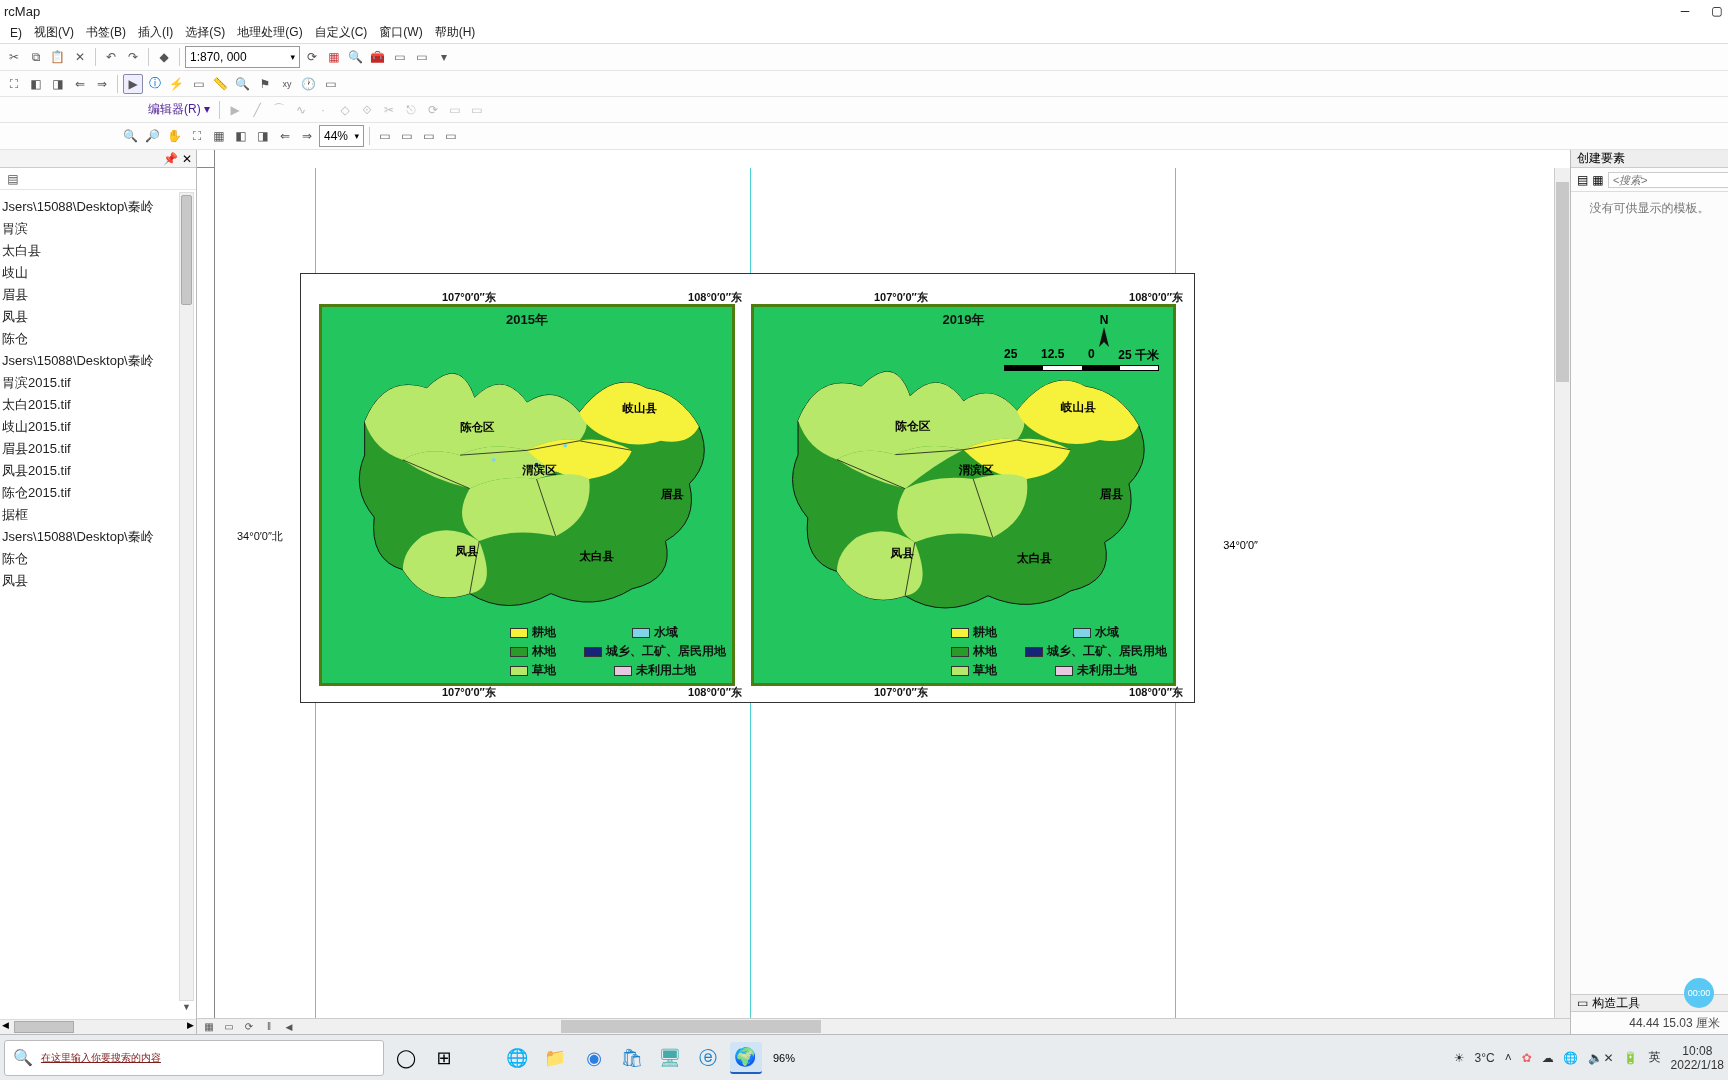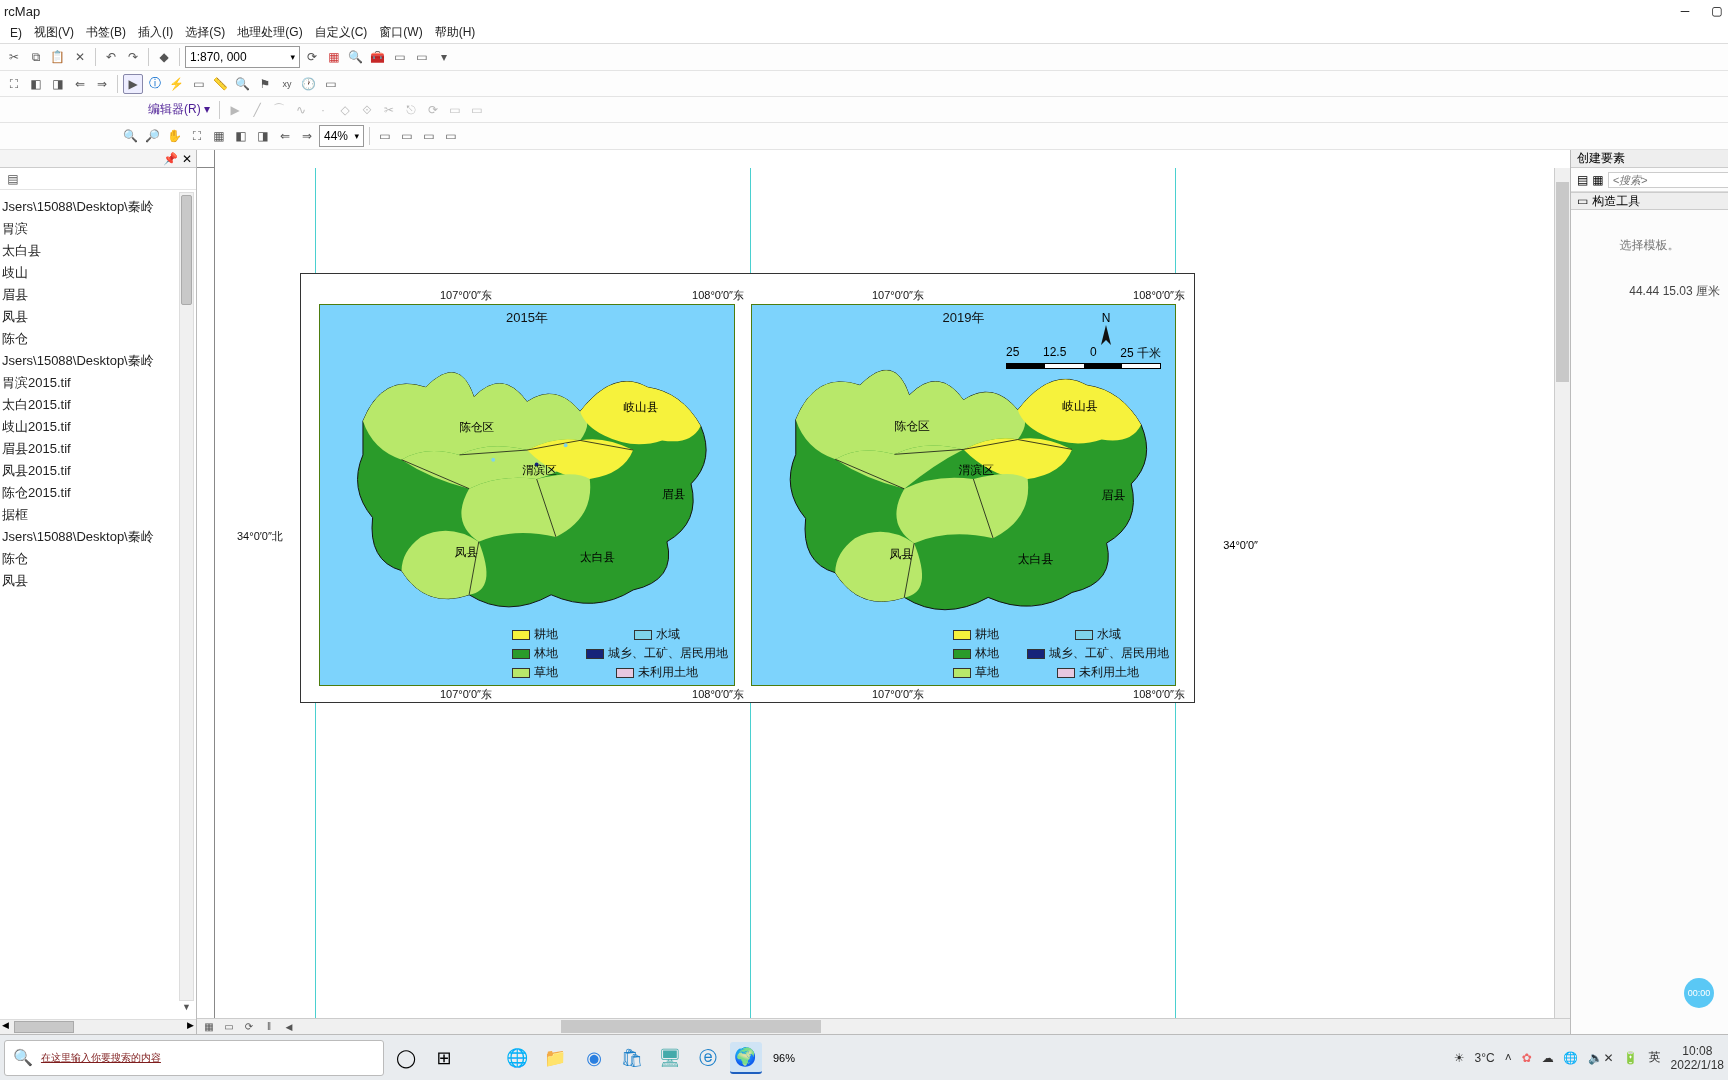--- a/index.html
+++ b/index.html
@@ -37,21 +37,21 @@
 .canvas { flex: 1; position: relative; background: #fff; overflow: hidden; }
 .vscroll { width: 16px; background: #f0f0f0; border-left: 1px solid #ccc; position: relative; }
 .vscroll .vthumb { position: absolute; left: 1px; right: 1px; top: 14px; height: 200px; background: #c8c8c8; }
 .hscroll-row { height: 16px; display: flex; background: #f0f0f0; border-top: 1px solid #ccc; }
 .view-tabs { display: flex; align-items: center; padding: 0 4px; gap: 4px; }
 .view-tabs span { width: 16px; height: 14px; display: inline-flex; align-items: center; justify-content: center; color: #555; font-size: 10px; }
 .hscroll { flex: 1; position: relative; }
 .hscroll .hthumb { position: absolute; top: 1px; bottom: 1px; left: 260px; width: 260px; background: #c8c8c8; }
 .page { position: absolute; left: 85px; top: 105px; width: 895px; height: 430px; background: #fff; border: 1px solid #333; }
 .guide-v { position: absolute; top: 0; bottom: 0; width: 0; border-left: 1px solid #4ad0d0; }
-.dataframe { position: absolute; border: 1px solid #4d7c0f; background: #7dd3fc; }
+.dataframe { position: absolute; border: 3px solid #4d7c0f; background: #22c55e; font-weight: bold; }
 .df-title { text-align: center; font-size: 13px; color: #111; margin-top: 4px; }
 .coord-top { position: absolute; top: -17px; font-size: 11px; color: #111; }
 .coord-bot { position: absolute; bottom: -17px; font-size: 11px; color: #111; }
 .coord-left { position: absolute; left: -85px; font-size: 11px; color: #111; }
 .map-area { position: absolute; left: 14px; top: 26px; right: 14px; bottom: 58px; }
 .map-svg { width: 100%; height: 100%; }
 .legend { position: absolute; right: 6px; bottom: 4px; display: flex; gap: 28px; font-size: 10px; color: #111; }
 .leg-col { display: flex; flex-direction: column; gap: 2px; align-items: center; }
 .leg-row { display: flex; align-items: center; gap: 4px; }
 .sw { width: 18px; height: 10px; border: 1px solid #333; }
@@ -410,26 +410,26 @@
 
   <div class="right-panel" style="position:relative">
     <div class="rp-head">
         <span>创建要素</span>
       </div>
     <div class="rp-search">
       <span>▤</span>
       <span>▦</span>
       <input placeholder="&lt;搜索&gt;" style="">
     </div>
+    <div class="rp-body">
+        <span>没有可供显示的模板。</span>
+      </div>
     <div class="rp-sec">
         <span>▭</span>
         <span>构造工具</span>
-      </div>
-    <div class="rp-body2">
-        <span>选择模板。</span>
       </div>
     <div class="timer-badge">00:00</div>
     <div class="rp-status">
         <span>44.44 15.03 厘米</span>
       </div>
   </div>
 </div>
 
 <div class="taskbar">
   <div class="search-box">

